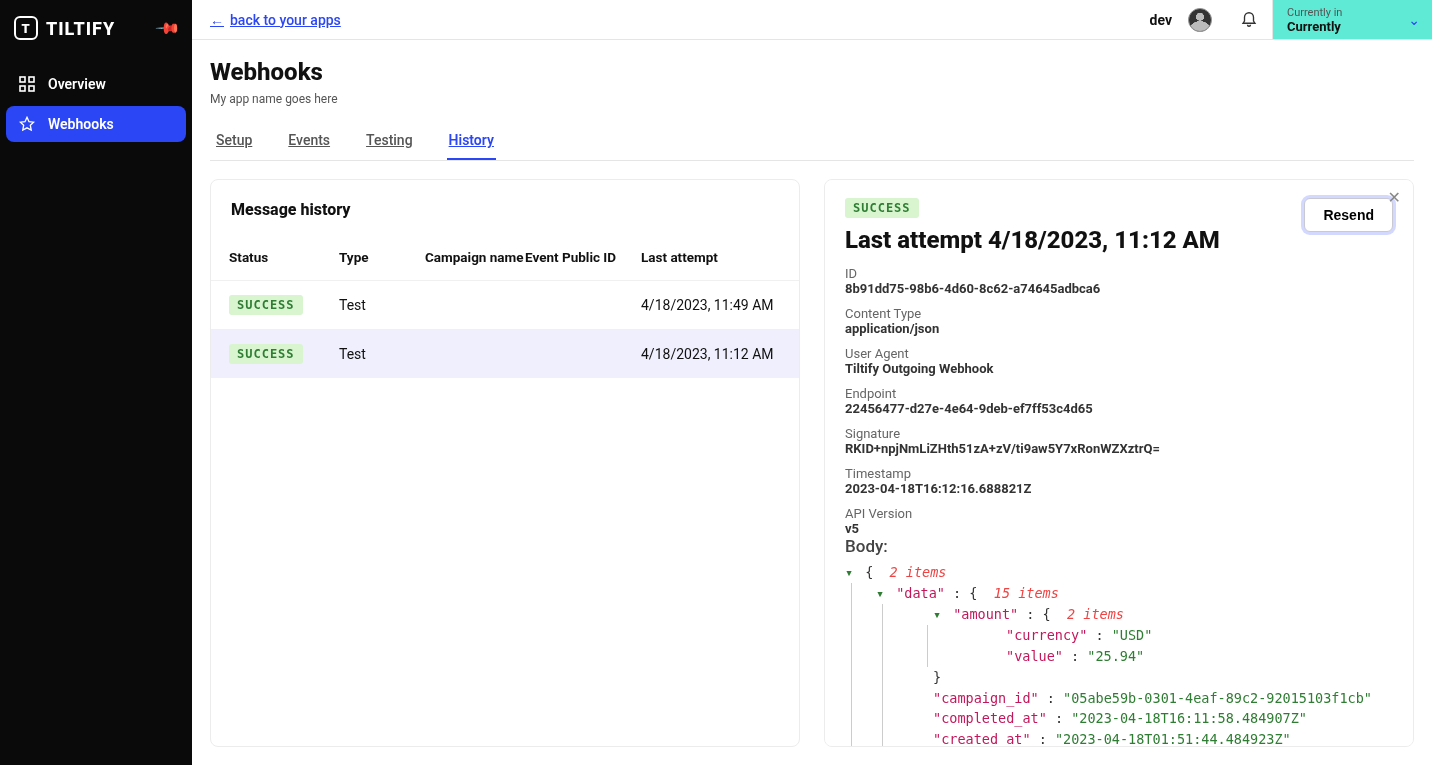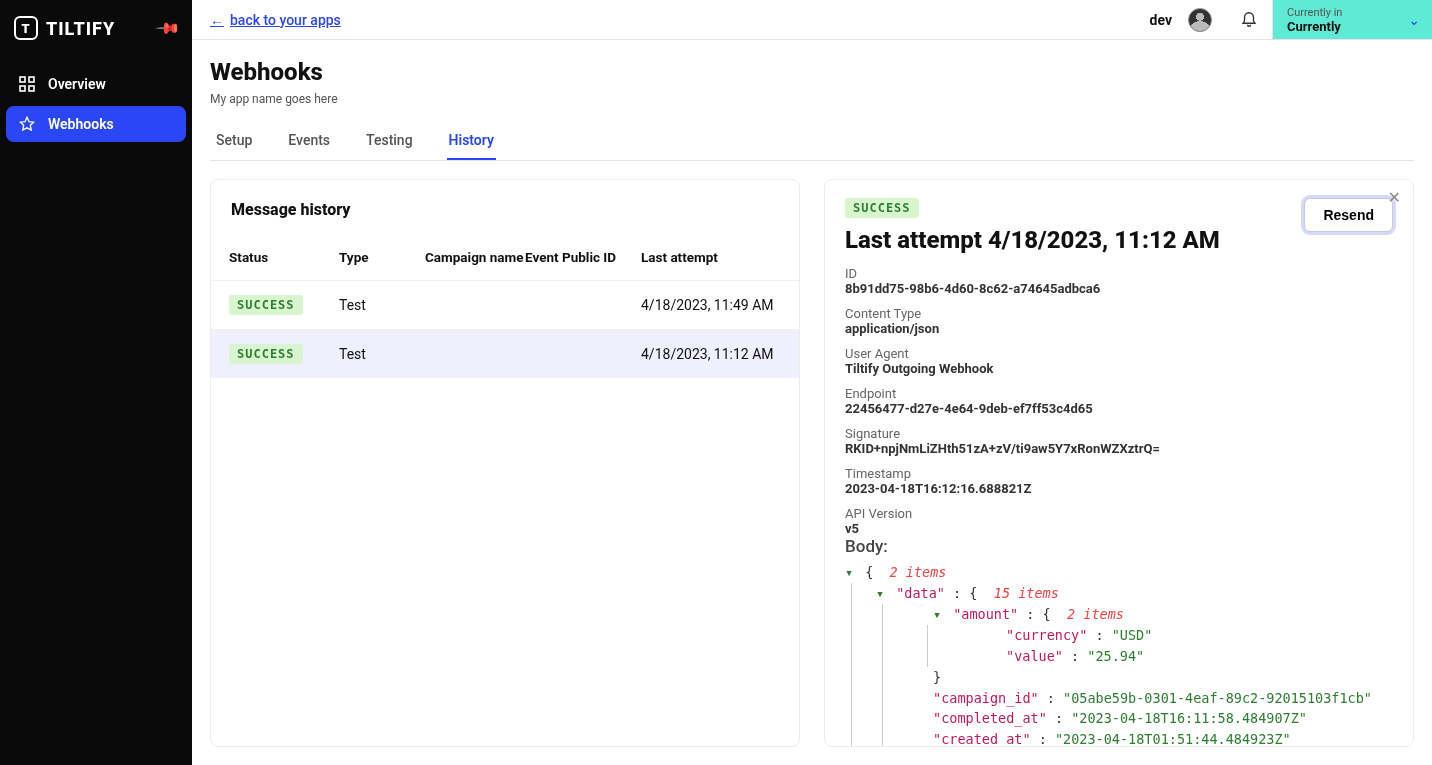--- a/index.html
+++ b/index.html
@@ -30,21 +30,21 @@
 .context-switch { border-left:1px solid #e5e5e5; background:#5eead4; height:100%; padding: 4px 40px 4px 14px; position:relative; min-width:160px; display:flex; flex-direction:column; justify-content:center; }
 .context-switch .label { font-size:11px; color:#555; }
 .context-switch .value { font-size:13px; font-weight:700; }
 .context-switch .chev { position:absolute; right:12px; top:50%; transform:translateY(-50%); color:#2a46f5; }
 
 
 .page-header { padding: 18px 18px 0 18px; }
 .page-title { font-size: 24px; font-weight: 800; }
 .page-subtitle { color:#555; margin-top:6px; font-size:12px; }
 .tabs { display:flex; gap:32px; margin-top:16px; border-bottom:1px solid #e5e5e5; padding: 0 4px; }
-.tab { padding: 10px 2px; color:#555; font-weight:500; cursor:pointer; border-bottom:2px solid transparent; }
+.tab { padding: 10px 2px; color:#555; font-weight:500; cursor:pointer; border-bottom:2px solid transparent;text-decoration:underline; }
 .tab.active { color:#2a46f5; border-bottom-color:#2a46f5; font-weight:600; }
 
 
 .content { flex:1; display:flex; gap:24px; padding:18px; overflow:hidden; }
 .card { background:#fff; border:1px solid #ececec; border-radius:8px; }
 .history-card { flex: 0 0 590px; padding: 20px 0 20px 0; display:flex; flex-direction:column; }
 .history-card h2 { font-size:16px; font-weight:800; padding: 0 20px 16px 20px; }
 .table-head, .table-row { display:grid; grid-template-columns: 110px 86px 100px 116px 1fr; padding: 14px 18px; align-items:center; }
 .table-head { font-weight:700; font-size:13.5px; }
 .table-head div { line-height:1.25; }

